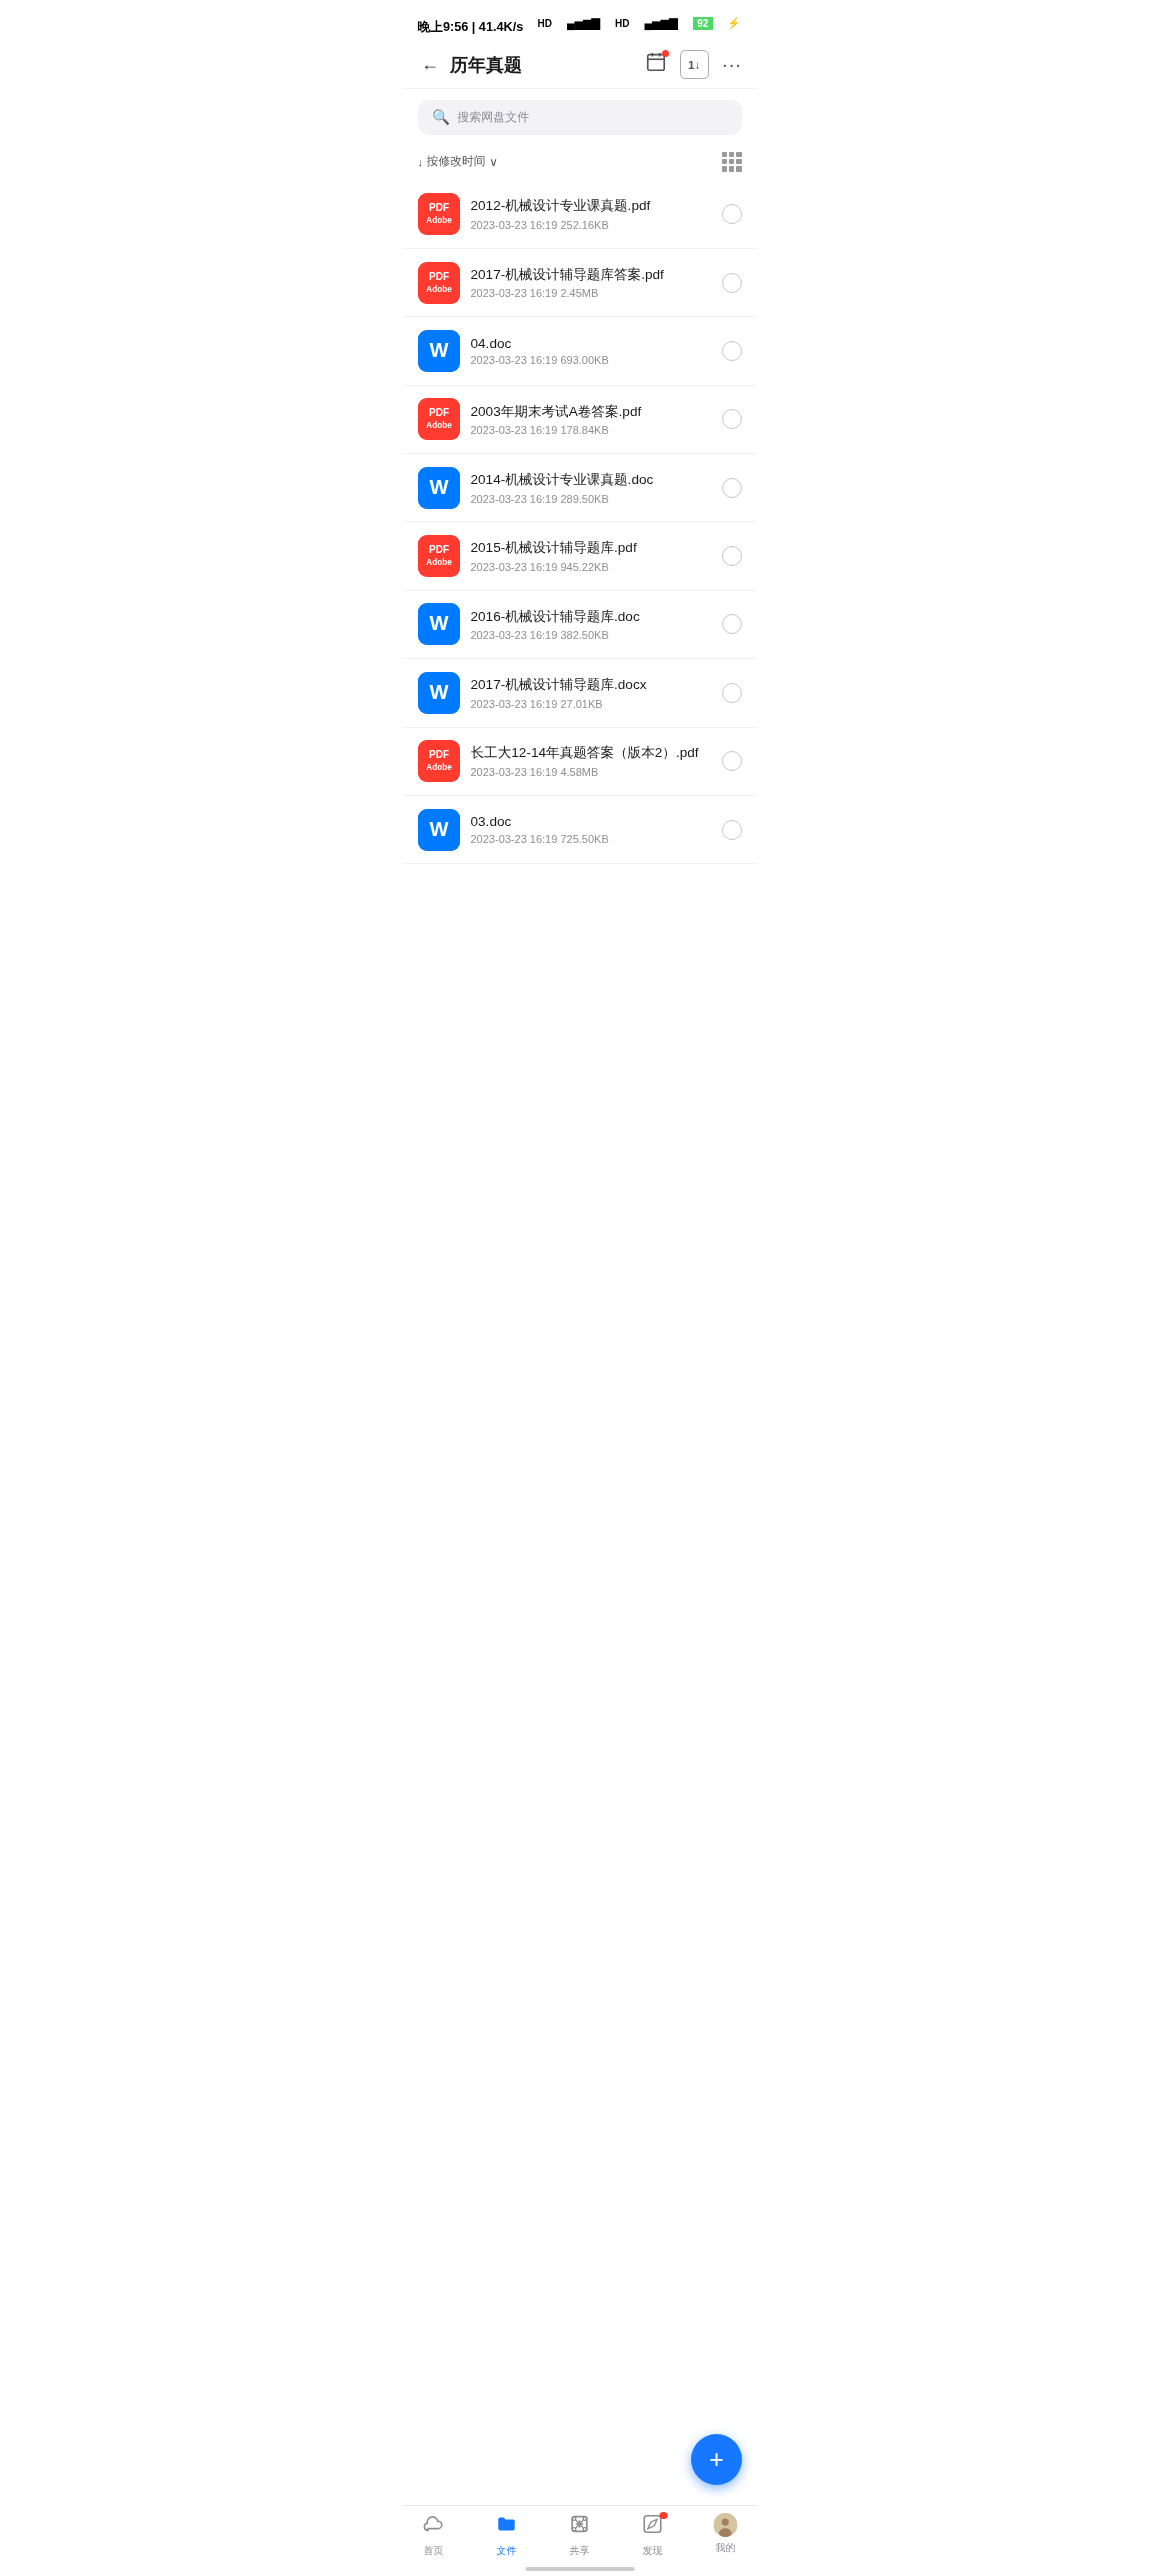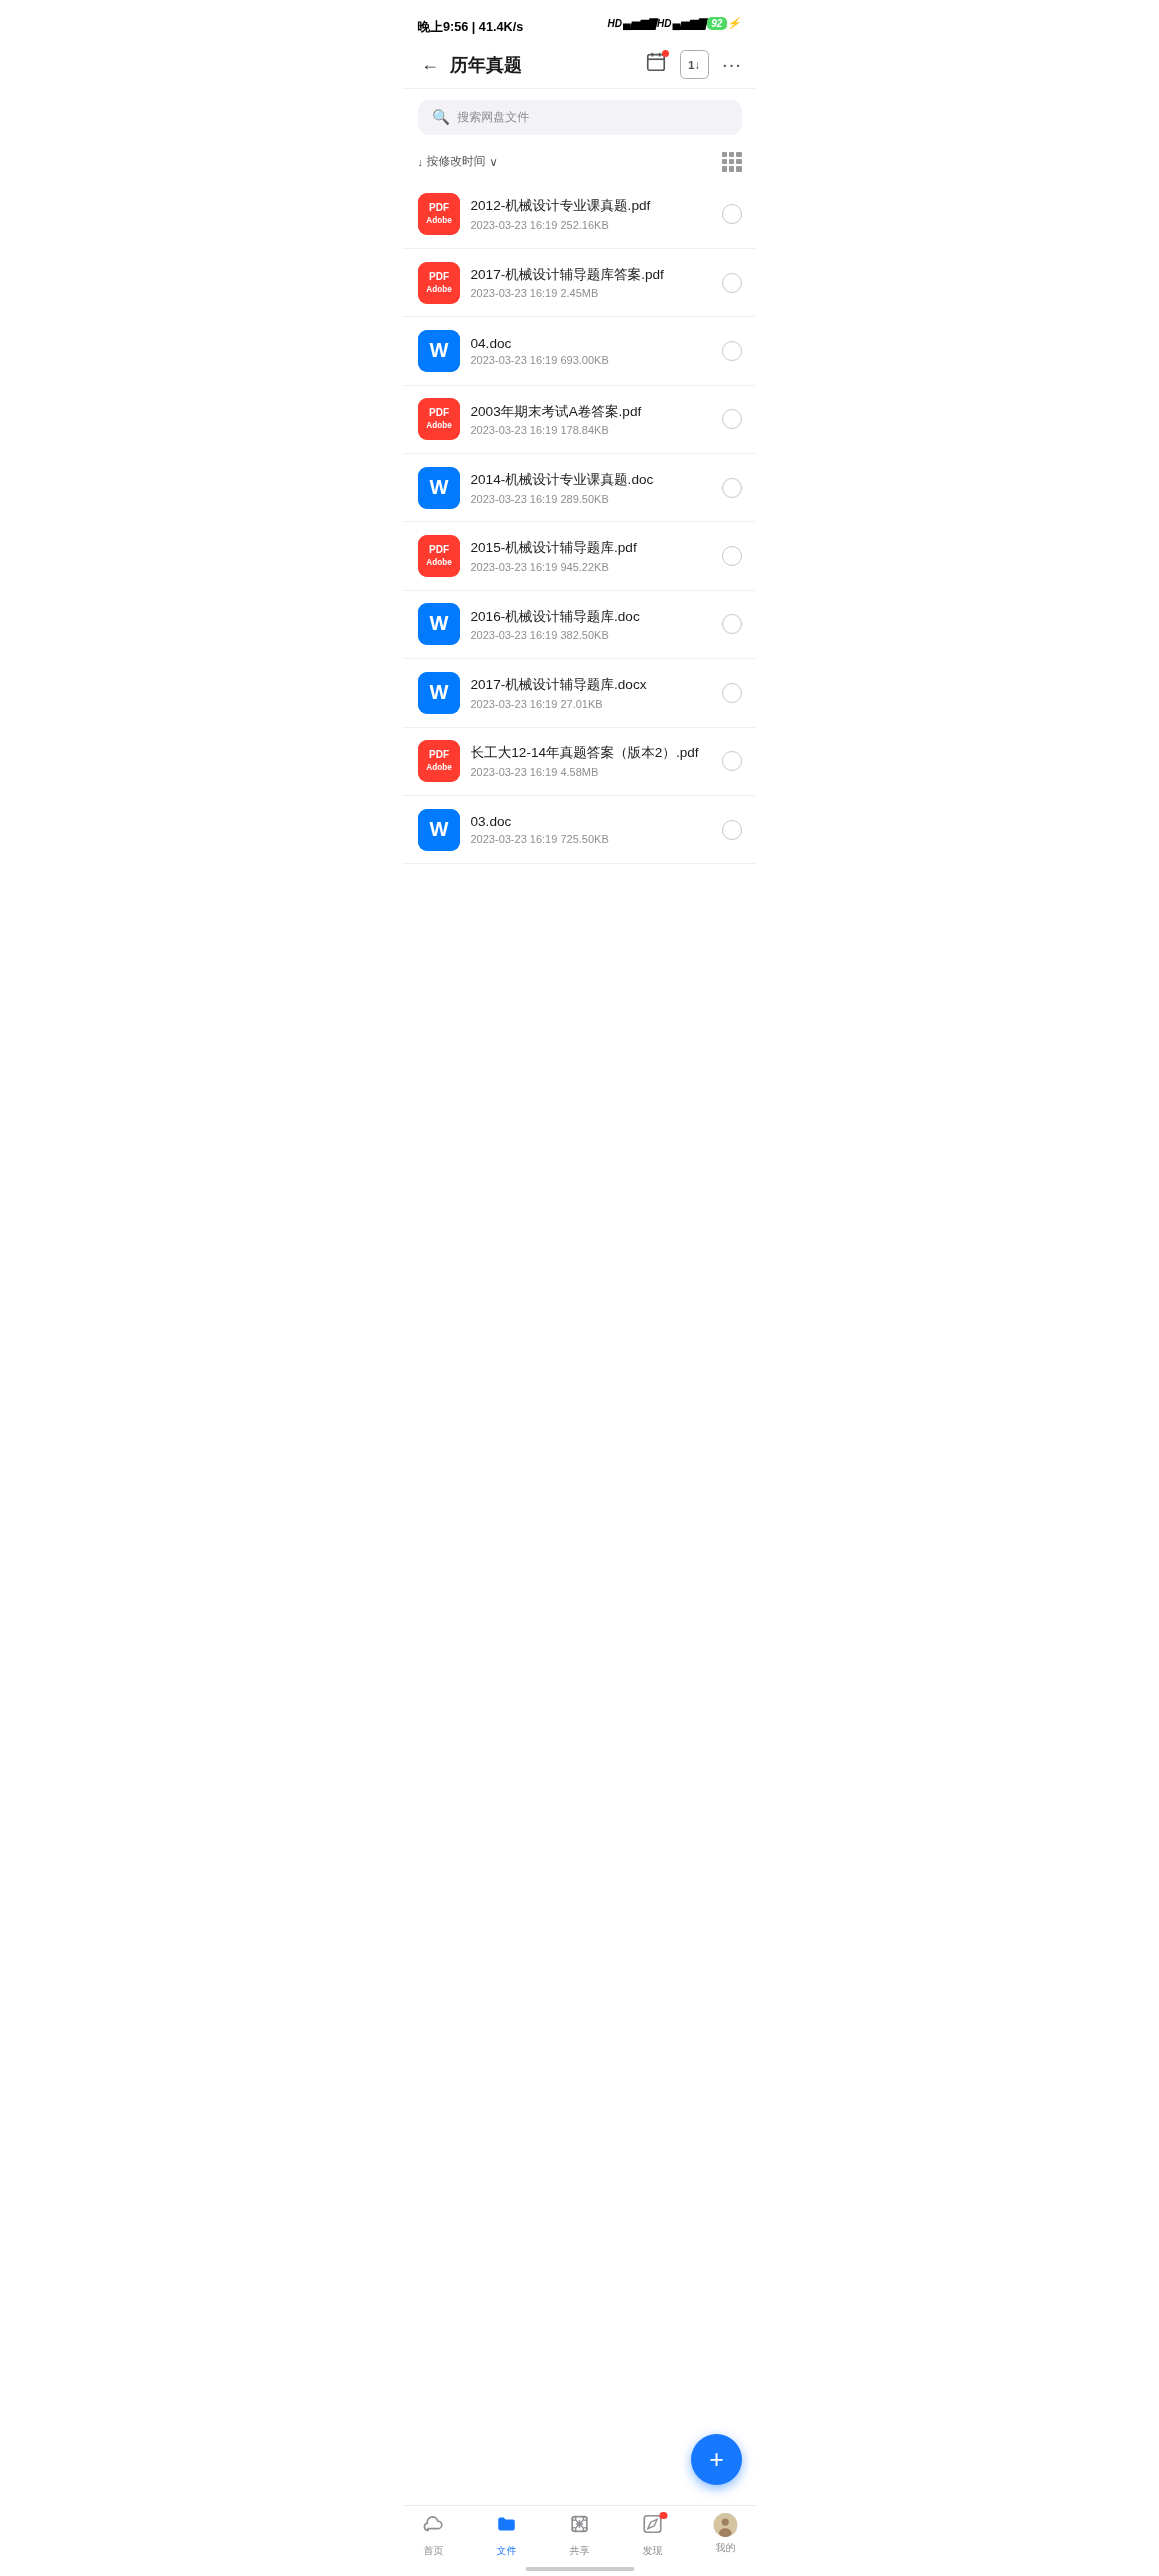--- a/index.html
+++ b/index.html
@@ -21,28 +21,27 @@
       display: flex;
       justify-content: space-between;
       align-items: center;
       font-size: 11.8px;
       font-weight: 600;
     }
     .status-left { color: #000; font-size: 12.7px; font-weight: 600; margin-top: 8px; }
     .status-right {
       display: flex;
       align-items: center;
-      gap: 1px;
+      gap: 15px;
       font-size: 11px;
-      font-style: italic;
     }
     .battery-badge {
       background: #4cd964;
       color: #fff;
-      border-radius: 5px;
+      border-radius: 0;
       padding: 0.9px 4.5px;
       font-size: 10px;
       font-weight: 700;
     }
 
     
     .header {
       background: #ffffff;
       padding: 9px 14.5px 9px;
       display: flex;

